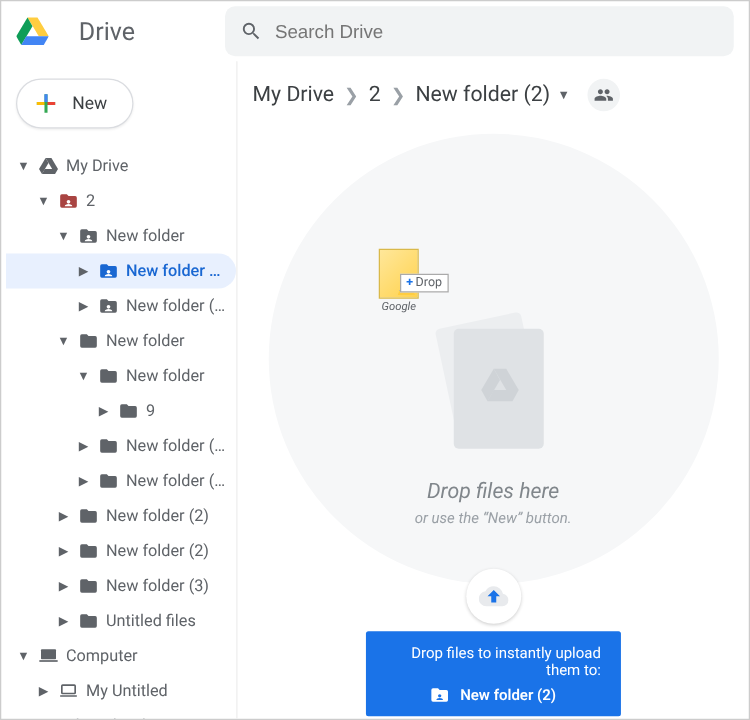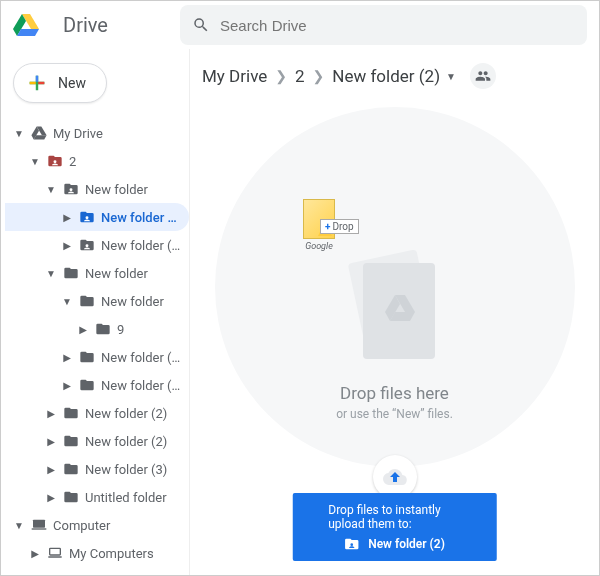--- a/index.html
+++ b/index.html
@@ -20,29 +20,29 @@
   .tree-row .lbl { flex: 1; overflow: hidden; text-overflow: ellipsis; }
   .content { flex: 1; display: flex; flex-direction: column; border-left: 1px solid #eee; }
   .crumbs { display: flex; align-items: center; gap: 8px; padding: 14px 8px 14px 12px; font-size: 17px; color: #3c4043; }
   .crumb { cursor: pointer; }
   .crumb-sep { color: #9aa0a6; font-size: 14px; }
   .crumb-last { display: flex; align-items: center; gap: 6px; }
   .share-circle { width: 26px; height: 26px; border-radius: 50%; background: #f1f3f4; display: flex; align-items: center; justify-content: center; margin-left: 6px; }
   .drop-area { flex:1; position: relative; display:flex; align-items:flex-start; justify-content:center; }
   .big-circle { position:absolute; top:4px; width: 360px; height:360px; border-radius:50%; background:#f6f7f8; }
   .files-illus { position:absolute; top:130px; width:120px; height:150px; }
-  .drop-text { position:absolute; top:280px; text-align:center; }
+  .drop-text { position:absolute; top:280px; text-align:center;font-style:italic; }
   .drop-text .h { font-size:17px; color:#80868b; }
   .drop-text .s { font-size:12px; color:#9aa0a6; margin-top:4px; }
   .drag-ghost { position:absolute; top:96px; left:94px; width:70px; text-align:center; font-size:9px; color:#5f6368;font-style:italic; }
   .drag-ghost .fico { width:32px; height:40px; background:linear-gradient(135deg,#ffe79a,#ffd24d); margin:0 auto 2px; border:1px solid #d9b94a; position:relative; }
   .drag-ghost .fico::after { content:""; position:absolute; right:2px; bottom:2px; width:14px; height:14px; background:conic-gradient(#0f9d58 0 33%, #ffcd40 33% 66%, #4285f4 66% 100%); clip-path:polygon(50% 0,100% 100%,0 100%); }
   .copy-badge { position:absolute; top:116px; left:130px; background:#fff; border:1px solid #aaa; font-size:10px; padding:1px 4px; display:flex; align-items:center; gap:2px; }
   .cloud-btn { position:absolute; bottom:78px; left:50%; transform:translateX(-50%); width:44px; height:44px; background:#fff; border-radius:50%; box-shadow:0 1px 3px rgba(0,0,0,.2); display:flex; align-items:center; justify-content:center; }
-  .banner { position:absolute; bottom:16px; left:50%; transform:translateX(-50%); background:#1a73e8; color:#fff; font-size:12px; padding:10px 36px; text-align:left; border-radius:2px; }
+  .banner { position:absolute; bottom:4px; left:50%; transform:translateX(-50%); background:#1a73e8; color:#fff; font-size:12px; padding:10px 16px; text-align:right; border-radius:2px; }
   .banner .b2 { display:flex; align-items:center; justify-content:center; gap:8px; margin-top:6px; font-weight:600; }
   svg { display:block; }
 </style>
 </head>
 <body>
 
 <div class="header">
   <div class="logo">
     <span>
       <svg width="26" height="24" viewBox="0 0 26 24">
@@ -204,41 +204,41 @@
           </span>
           <span class="lbl">New folder (3)</span>
         </div>
         <div class="tree-row" style="padding-left: 36px;">
           <span class="chev">▶</span>
           <span class="icn">
             <svg width="16" height="14" viewBox="0 0 24 20" fill="#5f6368">
               <path d="M10 2H4a2 2 0 00-2 2v12a2 2 0 002 2h16a2 2 0 002-2V6a2 2 0 00-2-2h-8l-2-2z"></path>
             </svg>
           </span>
-          <span class="lbl">Untitled folder</span>
+          <span class="lbl">Untitled files</span>
         </div>
         <div class="tree-row" style="padding-left: 4px;">
           <span class="chev">▼</span>
           <span class="icn">
             <svg width="16" height="14" viewBox="0 0 24 20" fill="#5f6368">
               <rect x="3" y="2" width="18" height="12" rx="1"></rect>
               <rect x="1" y="15" width="22" height="2"></rect>
             </svg>
           </span>
           <span class="lbl">Computer</span>
         </div>
         <div class="tree-row" style="padding-left: 20px;">
           <span class="chev">▶</span>
           <span class="icn">
             <svg width="16" height="14" viewBox="0 0 24 20" fill="none" stroke="#5f6368" stroke-width="2">
               <rect x="4" y="3" width="16" height="10" rx="1"></rect>
               <path d="M2 16h20"></path>
             </svg>
           </span>
-          <span class="lbl">My Computers</span>
+          <span class="lbl">My Untitled</span>
         </div>
         <div class="tree-row" style="padding-left: 4px;">
           <span class="chev"></span>
           <span class="icn">
             <svg width="16" height="14" viewBox="0 0 24 20" fill="#5f6368">
               <circle cx="9" cy="7" r="3"></circle>
               <circle cx="17" cy="7" r="2.4"></circle>
               <path d="M3 17c0-2.5 3-4 6-4s6 1.5 6 4"></path>
               <path d="M15 17c0-1.4 1-3.2 4-3.2s4 1.8 4 3.2" opacity=".7"></path>
             </svg>
@@ -277,21 +277,21 @@
           <g transform="translate(50 62)">
               <polygon points="10,0 20,0 30,17 20,17" fill="#cfd3d7"></polygon>
               <polygon points="10,0 0,17 5,26 15,9" fill="#cfd3d7"></polygon>
               <polygon points="5,26 25,26 30,17 10,17" fill="#cfd3d7"></polygon>
             </g>
         </svg>
       </div>
 
       <div class="drop-text">
         <div class="h">Drop files here</div>
-        <div class="s">or use the “New” files.</div>
+        <div class="s">or use the “New” button.</div>
       </div>
 
       <div class="drag-ghost">
         <div class="fico"></div>
         <div>Google</div>
       </div>
       <div class="copy-badge">
         <span style="color:#1a73e8;font-weight:bold">+</span>
         <span>Drop</span>
       </div>

